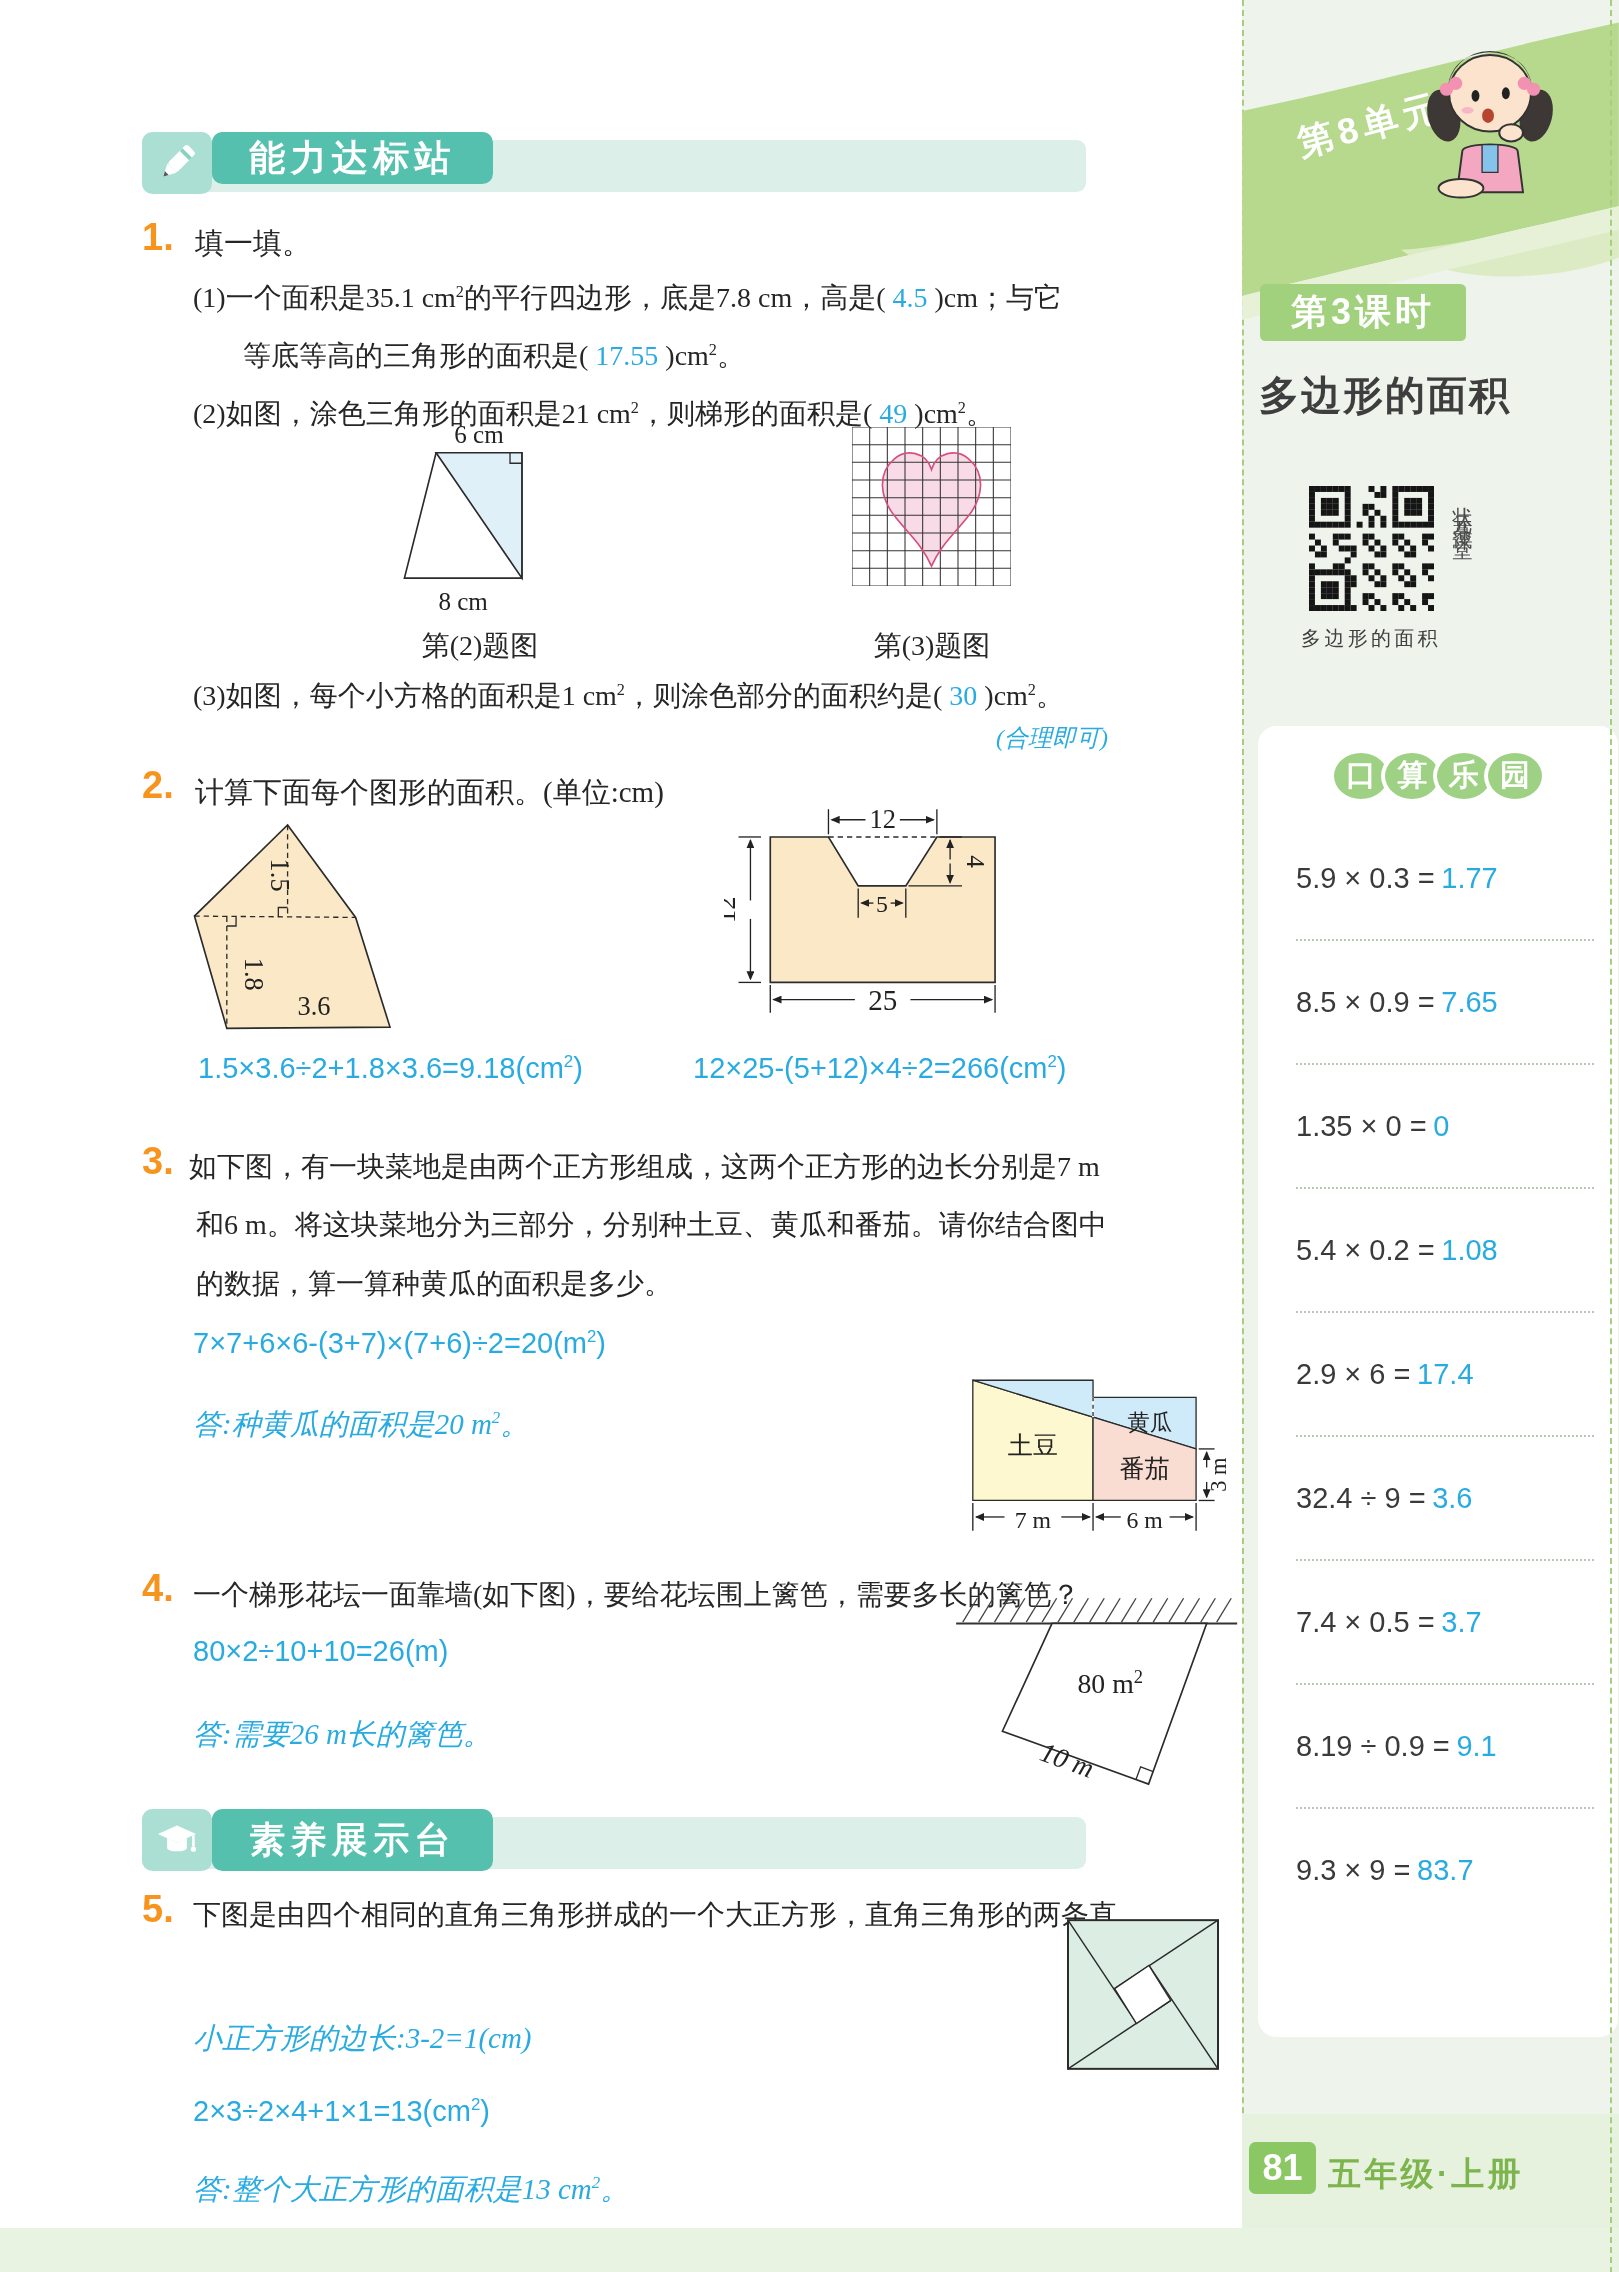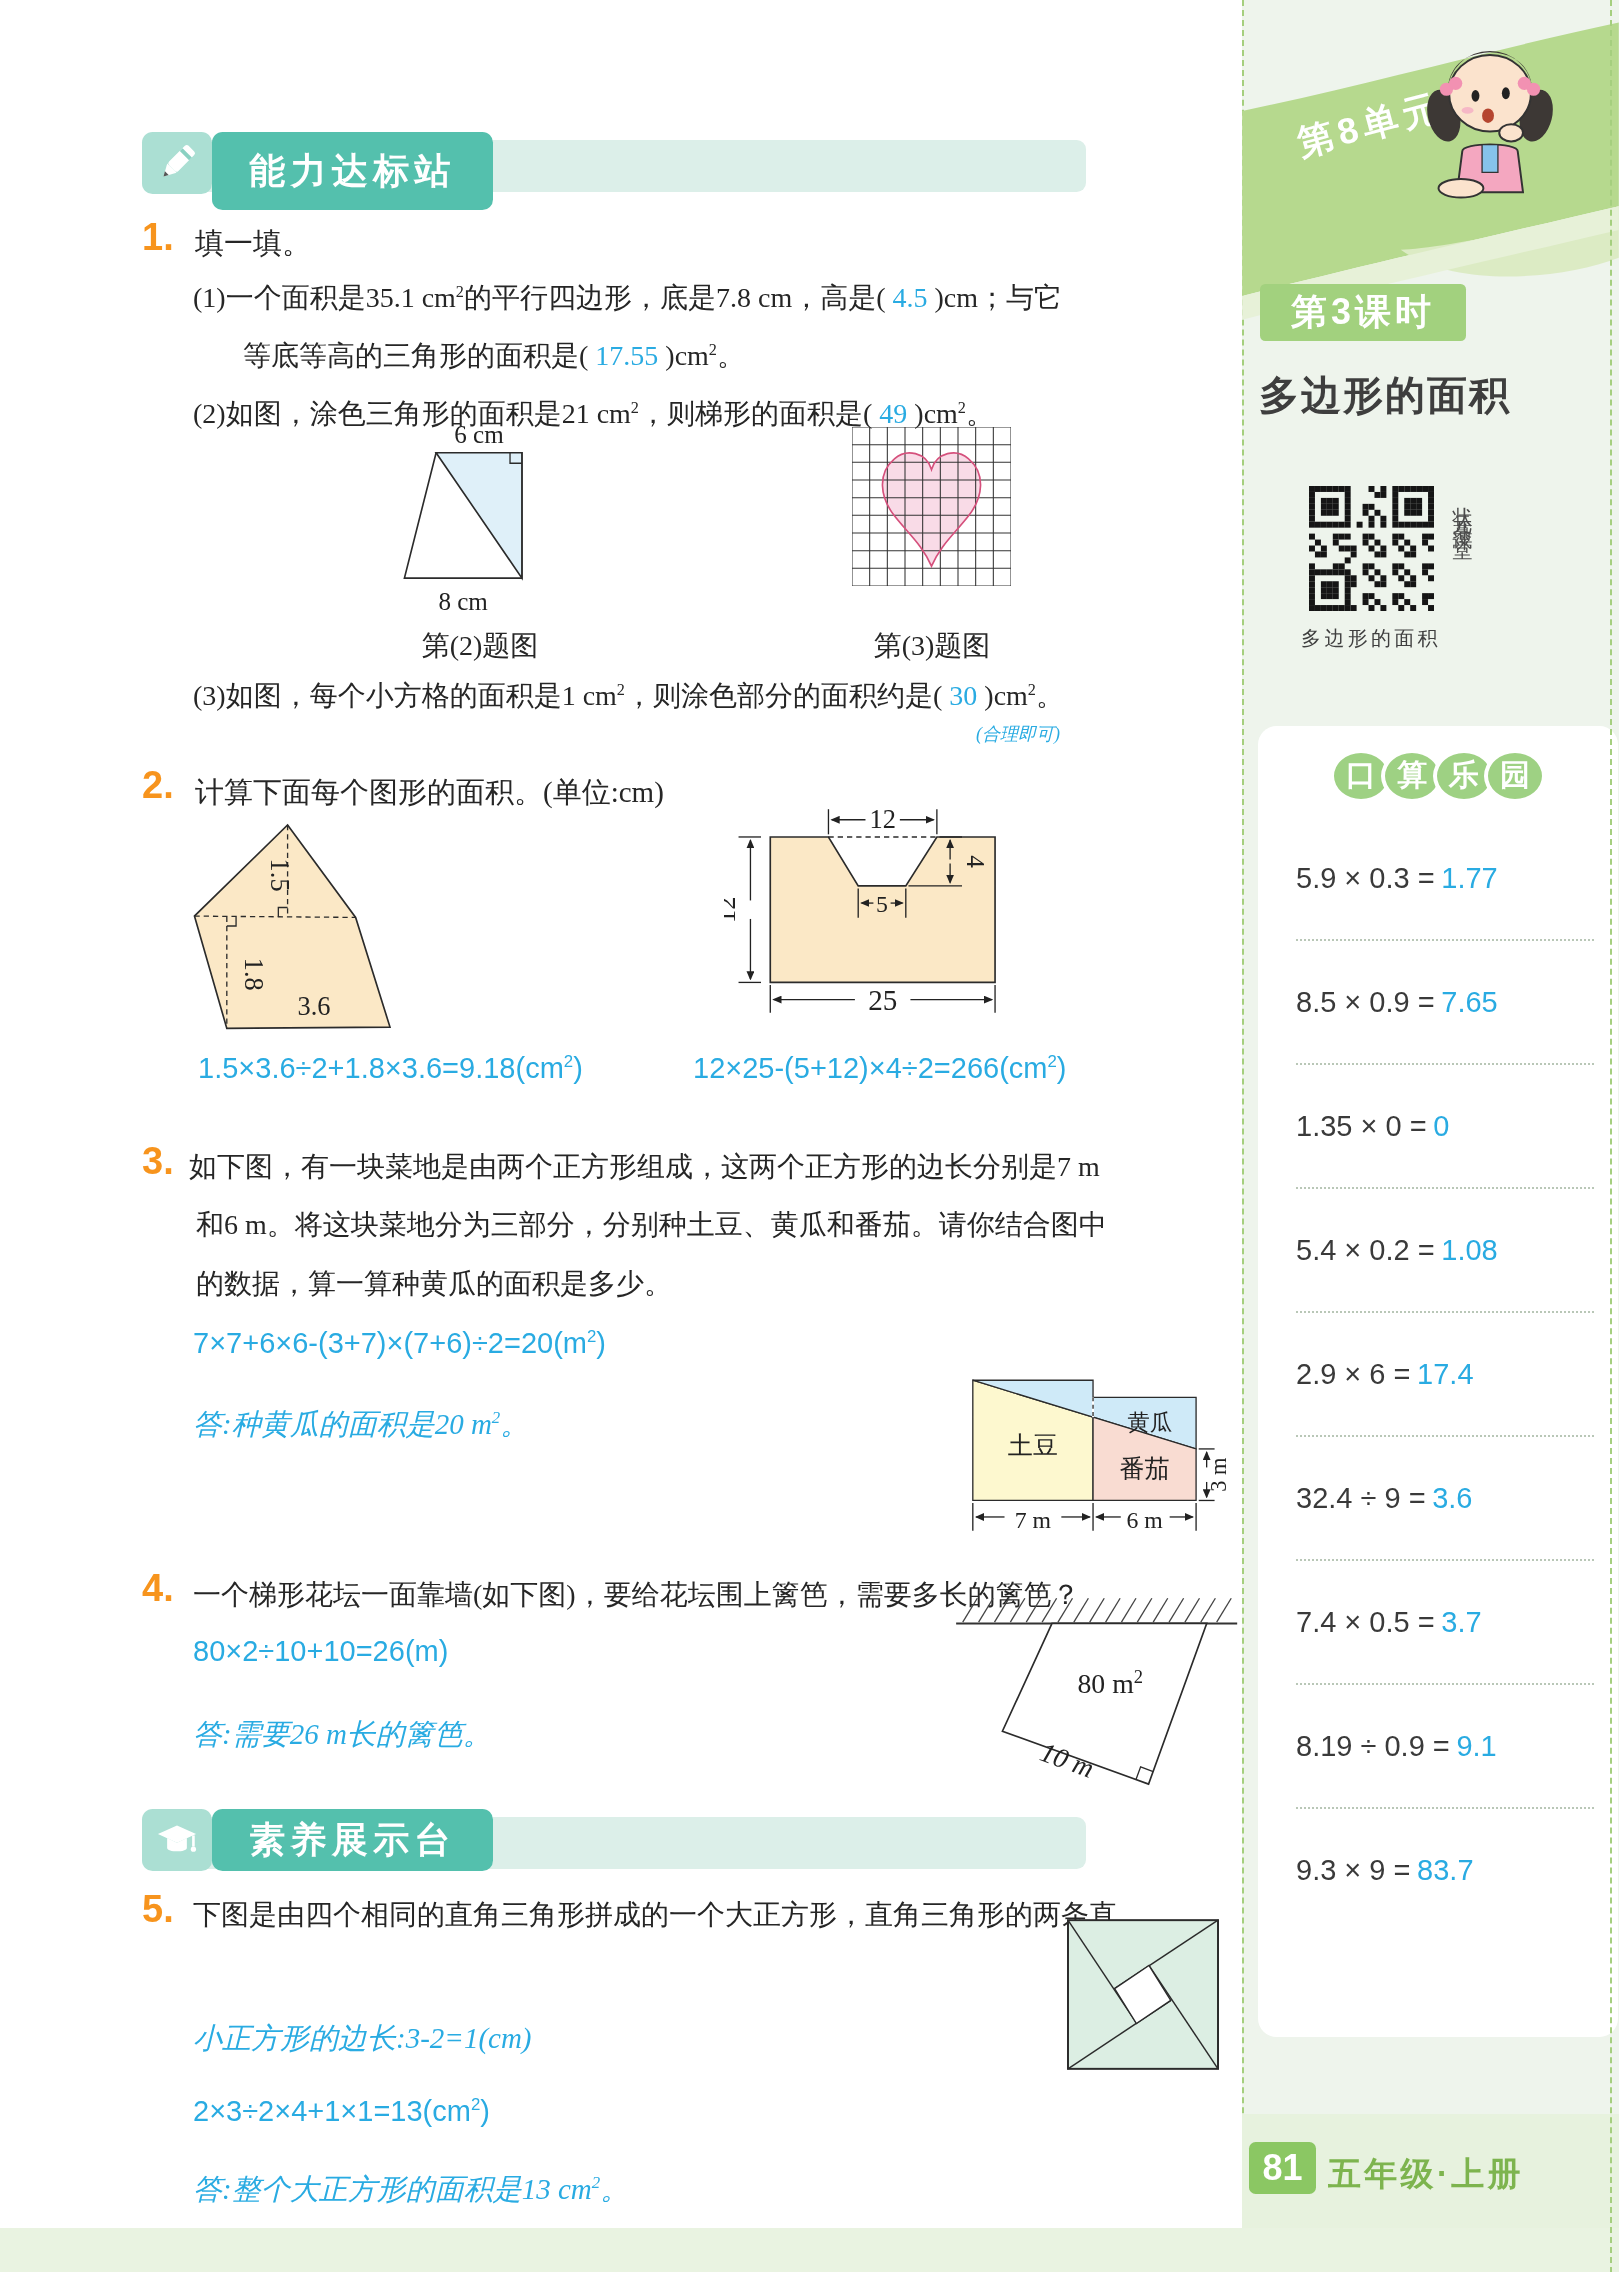--- a/index.html
+++ b/index.html
@@ -350,21 +350,21 @@
   <div class="abs pill-ico" style="left:142px;top:132px;width:70px;height:62px">
     <svg width="46" height="46" viewBox="0 0 70 70">
         <g transform="rotate(45 35 35)">
       <rect x="25" y="4" width="20" height="42" rx="4" fill="#fff"></rect>
       <rect x="25" y="13" width="20" height="6" fill="#8ad1c2"></rect>
       <path d="M25,46 L45,46 L35,64 Z" fill="#fff"></path>
       <path d="M31,57 L35,64 L39,57 Z" fill="#555"></path>
     </g>
       </svg>
   </div>
-  <div class="abs pill-main" style="left:212px;top:132px;width:281px;height:78px">能力达标站</div>
+  <div class="abs pill-main" style="left:212px;top:132px;width:281px;height:52px">能力达标站</div>
 
   <div class="abs num" style="left:142px;top:218px">1.</div>
   <div class="abs qtitle" style="left:195px;top:224px">填一填。</div>
   <div class="abs tline" style="left:193px;top:278px"><span>(1)一个面积是35.1 cm</span><span class="s-sup">2</span><span>的平行四边形，底是7.8 cm，高是(</span><span class="s-a">  4.5  </span><span>)cm；与它</span></div>
   <div class="abs tline" style="left:243px;top:336px"><span>等底等高的三角形的面积是(</span><span class="s-a">  17.55  </span><span>)cm</span><span class="s-sup">2</span><span>。</span></div>
   <div class="abs tline" style="left:193px;top:394px"><span>(2)如图，涂色三角形的面积是21 cm</span><span class="s-sup">2</span><span>，则梯形的面积是(</span><span class="s-a">  49  </span><span>)cm</span><span class="s-sup">2</span><span>。</span></div>
 
   <svg class="abs" style="left:370px;top:423px" width="218" height="198" viewBox="0 0 330 300">
     <polygon points="100,45 230,45 230,235 52,235" fill="#ffffff" stroke="#2b2b2b" stroke-width="2.5"></polygon>
     <polygon points="100,45 230,45 230,235" fill="#dff0f9" stroke="#2b2b2b" stroke-width="2.5"></polygon>
@@ -396,21 +396,21 @@
         <line x1="213.33333333333334" y1="0" x2="213.33333333333334" y2="240" stroke="#333" stroke-width="1.6"></line>
         <line x1="0" y1="213.33333333333334" x2="240" y2="213.33333333333334" stroke="#333" stroke-width="1.6"></line>
         <line x1="240" y1="0" x2="240" y2="240" stroke="#333" stroke-width="1.6"></line>
         <line x1="0" y1="240" x2="240" y2="240" stroke="#333" stroke-width="1.6"></line>
       </g>
     <path d="M120,64 C112,38 82,32 64,48 C38,70 42,106 64,134 C86,162 106,178 120,210 C134,178 154,162 176,134 C198,106 202,70 176,48 C158,32 128,38 120,64 Z" fill="none" stroke="#d5507c" stroke-width="2.5"></path>
   </svg>
   <div class="abs caption" style="left:816px;top:627px;width:232px">第(3)题图</div>
 
   <div class="abs tline" style="left:193px;top:676px"><span>(3)如图，每个小方格的面积是1 cm</span><span class="s-sup">2</span><span>，则涂色部分的面积约是(</span><span class="s-a">  30  </span><span>)cm</span><span class="s-sup">2</span><span>。</span></div>
-  <div class="abs blue-line hand" style="left:976px;top:722px;font-size:18px">(合理即可)</div>
+  <div class="abs blue-line hand" style="left:996px;top:722px;font-size:24px">(合理即可)</div>
 
   <div class="abs num" style="left:142px;top:766px">2.</div>
   <div class="abs qtitle" style="left:195px;top:773px">计算下面每个图形的面积。(单位:cm)</div>
 
   <svg class="abs" style="left:185px;top:817px" width="225" height="218" viewBox="0 0 340 330">
     <polygon points="155,12 258,152 310,318 63,320 14,150" fill="#fbe8c6" stroke="#2b2b2b" stroke-width="2.5"></polygon>
     <line x1="14" y1="150" x2="258" y2="152" stroke="#2b2b2b" stroke-width="2" stroke-dasharray="8 6"></line>
     <line x1="155" y1="12" x2="155" y2="151" stroke="#2b2b2b" stroke-width="2" stroke-dasharray="8 6"></line>
     <line x1="63" y1="151" x2="63" y2="320" stroke="#2b2b2b" stroke-width="2" stroke-dasharray="8 6"></line>
     <path d="M141,151 L141,137 L155,137" fill="none" stroke="#2b2b2b" stroke-width="2"></path>

